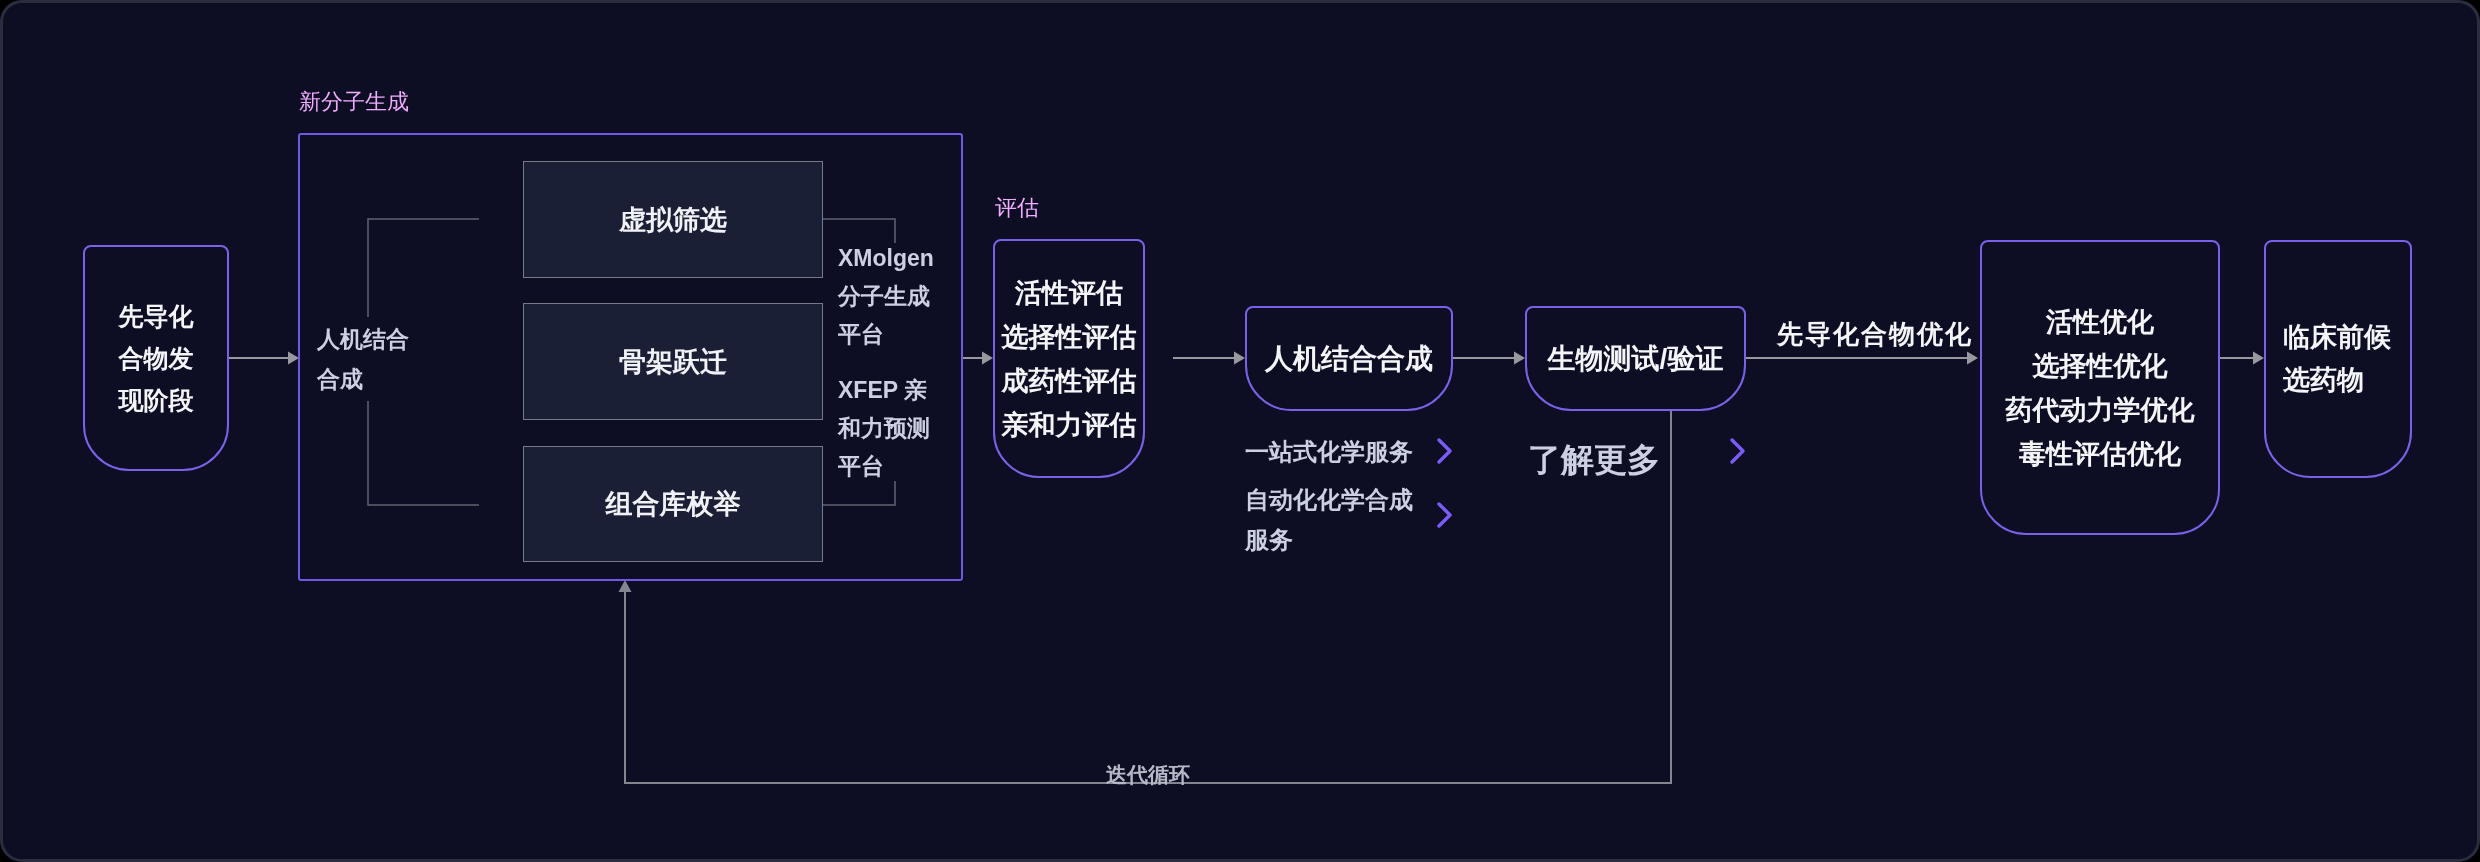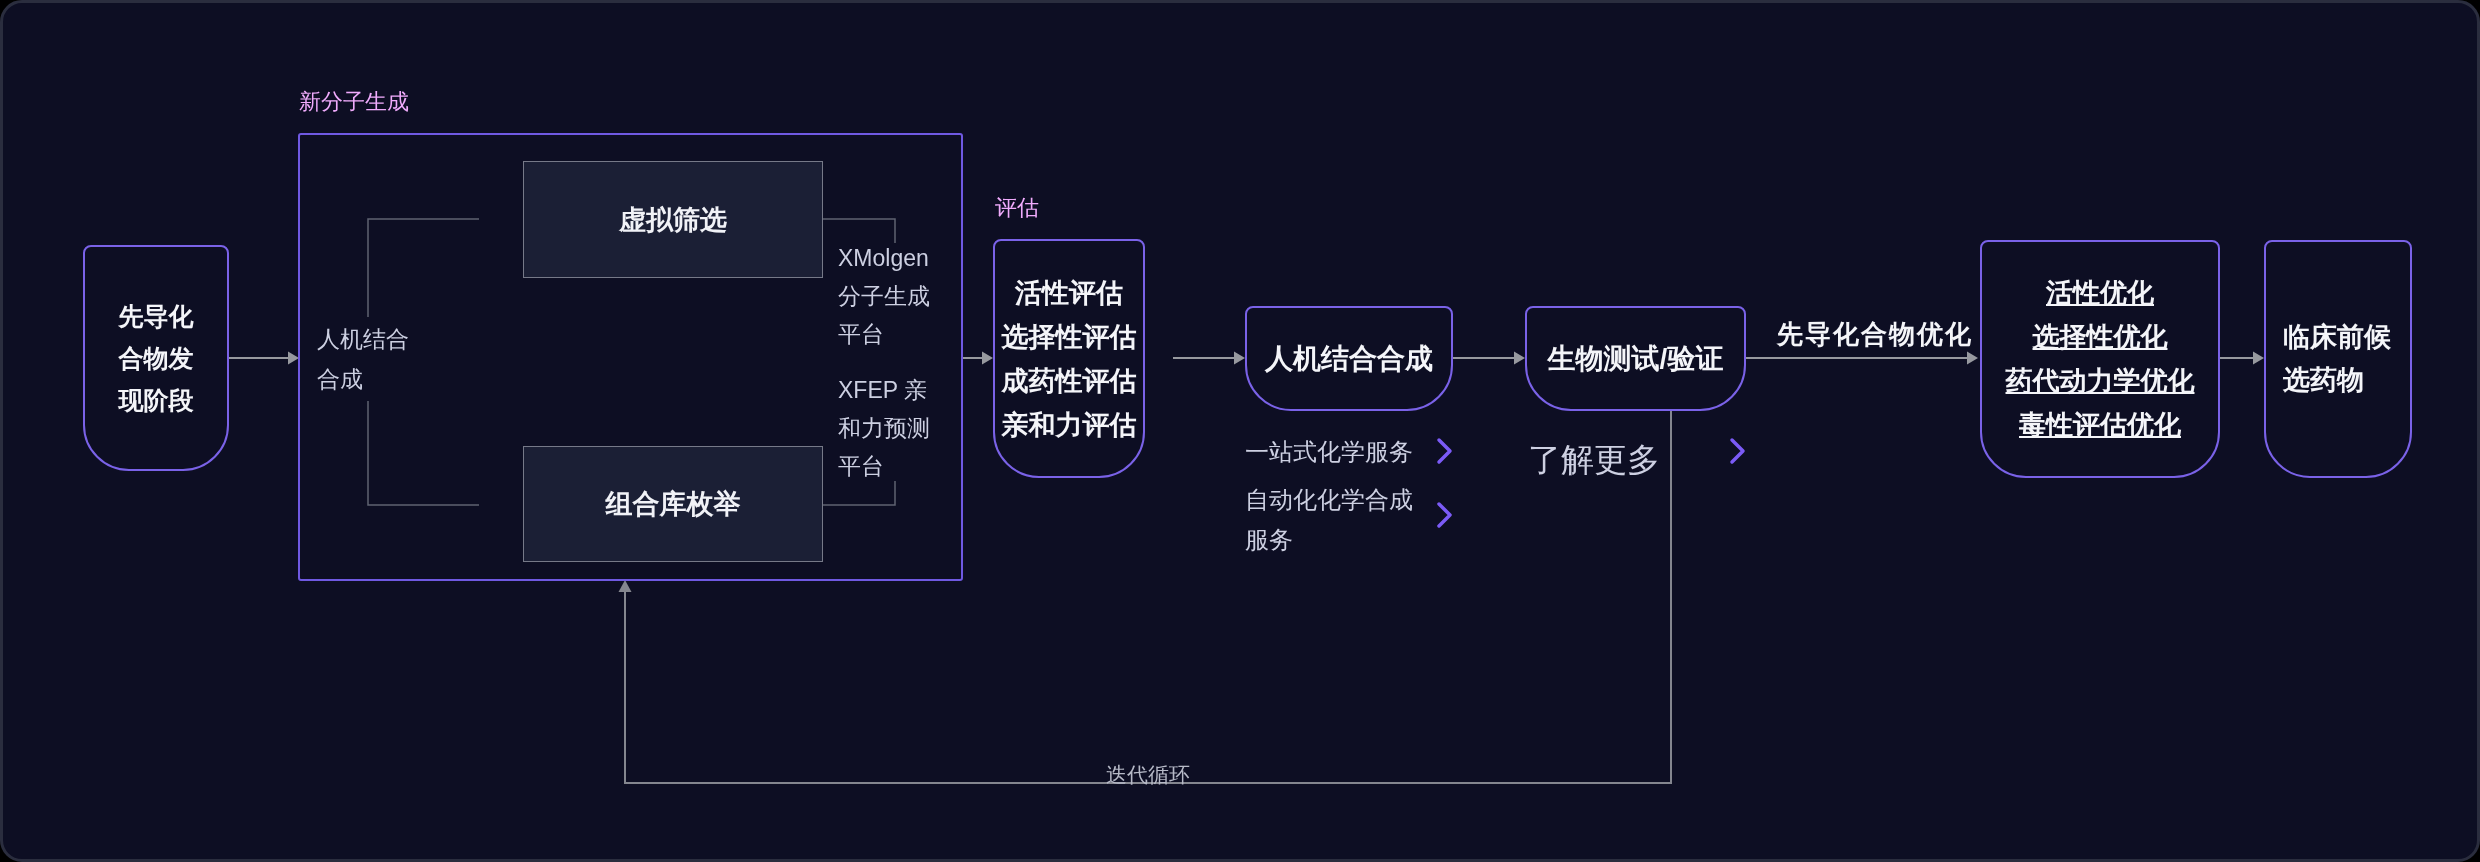--- a/index.html
+++ b/index.html
@@ -1,20 +1,20 @@
 <!DOCTYPE html>
 <html><head>
 <meta charset="utf-8">
 <style>
   html,body{margin:0;padding:0;background:#000;}
   body{width:2480px;height:862px;position:relative;
        font-family:"Liberation Sans","DejaVu Sans",sans-serif;}
   .canvas{position:absolute;inset:0;background:#0d0e23;border:3px solid #2a2d3e;
           border-radius:22px;box-sizing:border-box;overflow:hidden;}
-  .abs{position:absolute;}
+  .abs{position:absolute;font-weight:bold;}
   .pre{white-space:pre-line;}
   .overlay{position:absolute;left:0;top:0;width:2480px;height:862px;}
   
   .pnode{position:absolute;border:2px solid #7a62e8;border-radius:8px 8px 46px 46px;
          box-sizing:border-box;display:flex;align-items:center;justify-content:center;
          color:#f4f5f9;font-weight:600;}
   
   .gbox{position:absolute;background:#1b1f35;border:1.5px solid #767988;
         box-sizing:border-box;display:flex;align-items:center;justify-content:center;
         color:#f1f2f7;font-weight:600;font-size:27px;margin-left:44px;}
@@ -72,20 +72,23 @@
 合物发
 现阶段</span>
   </div>
 
   <div class="abs seclabel" style="left:296px;top:84px;">新分子生成</div>
   <div class="group"></div>
 
   <div class="gbox" style="left:476px;top:158px;width:300px;height:117px;">
     <span>虚拟筛选</span>
   </div>
+  <div class="gbox" style="left:476px;top:300px;width:300px;height:117px;">
+    <span>骨架跃迁</span>
+  </div>
   <div class="gbox" style="left:476px;top:443px;width:300px;height:116px;">
     <span>组合库枚举</span>
   </div>
 
   <div class="abs pre sublabel" style="left:311px;top:314px;font-size:23px;line-height:40px;background:#0d0e23;padding:2px 3px;">人机结合
 合成</div>
 
   <div class="abs pre sublabel" style="left:835px;top:236px;font-size:23px;line-height:38px;">XMolgen
 分子生成
 平台</div>
@@ -107,21 +110,21 @@
   <div class="abs sublabel" style="left:1242px;top:433px;font-size:24px;">一站式化学服务</div>
   <div class="abs pre sublabel" style="left:1242px;top:477px;font-size:24px;line-height:40px;">自动化化学合成
 服务</div>
 
   <div class="pnode" style="left:1522px;top:303px;width:221px;height:105px;font-size:28px;">
     <span>生物测试/验证</span>
   </div>
   <div class="abs sublabel" style="left:1525px;top:435px;font-size:33px;">了解更多</div>
 
   <div class="abs" style="left:1774px;top:314px;font-size:26px;font-weight:600;letter-spacing:2px;color:#f4f5f9;">先导化合物优化</div>
-  <div class="pnode" style="left:1977px;top:237px;width:240px;height:238px;font-size:27px;line-height:44px;text-align:center;text-decoration:underline;">
+  <div class="pnode" style="left:1977px;top:237px;width:240px;height:295px;font-size:27px;line-height:44px;text-align:center;">
     <span class="pre">活性优化
 选择性优化
 药代动力学优化
 毒性评估优化</span>
   </div>
 
   <div class="pnode" style="left:2261px;top:237px;width:148px;height:238px;font-size:27px;line-height:43px;justify-content:flex-start;padding-left:17px;">
     <span class="pre" style="text-align:left;">临床前候
 选药物</span>
   </div>

